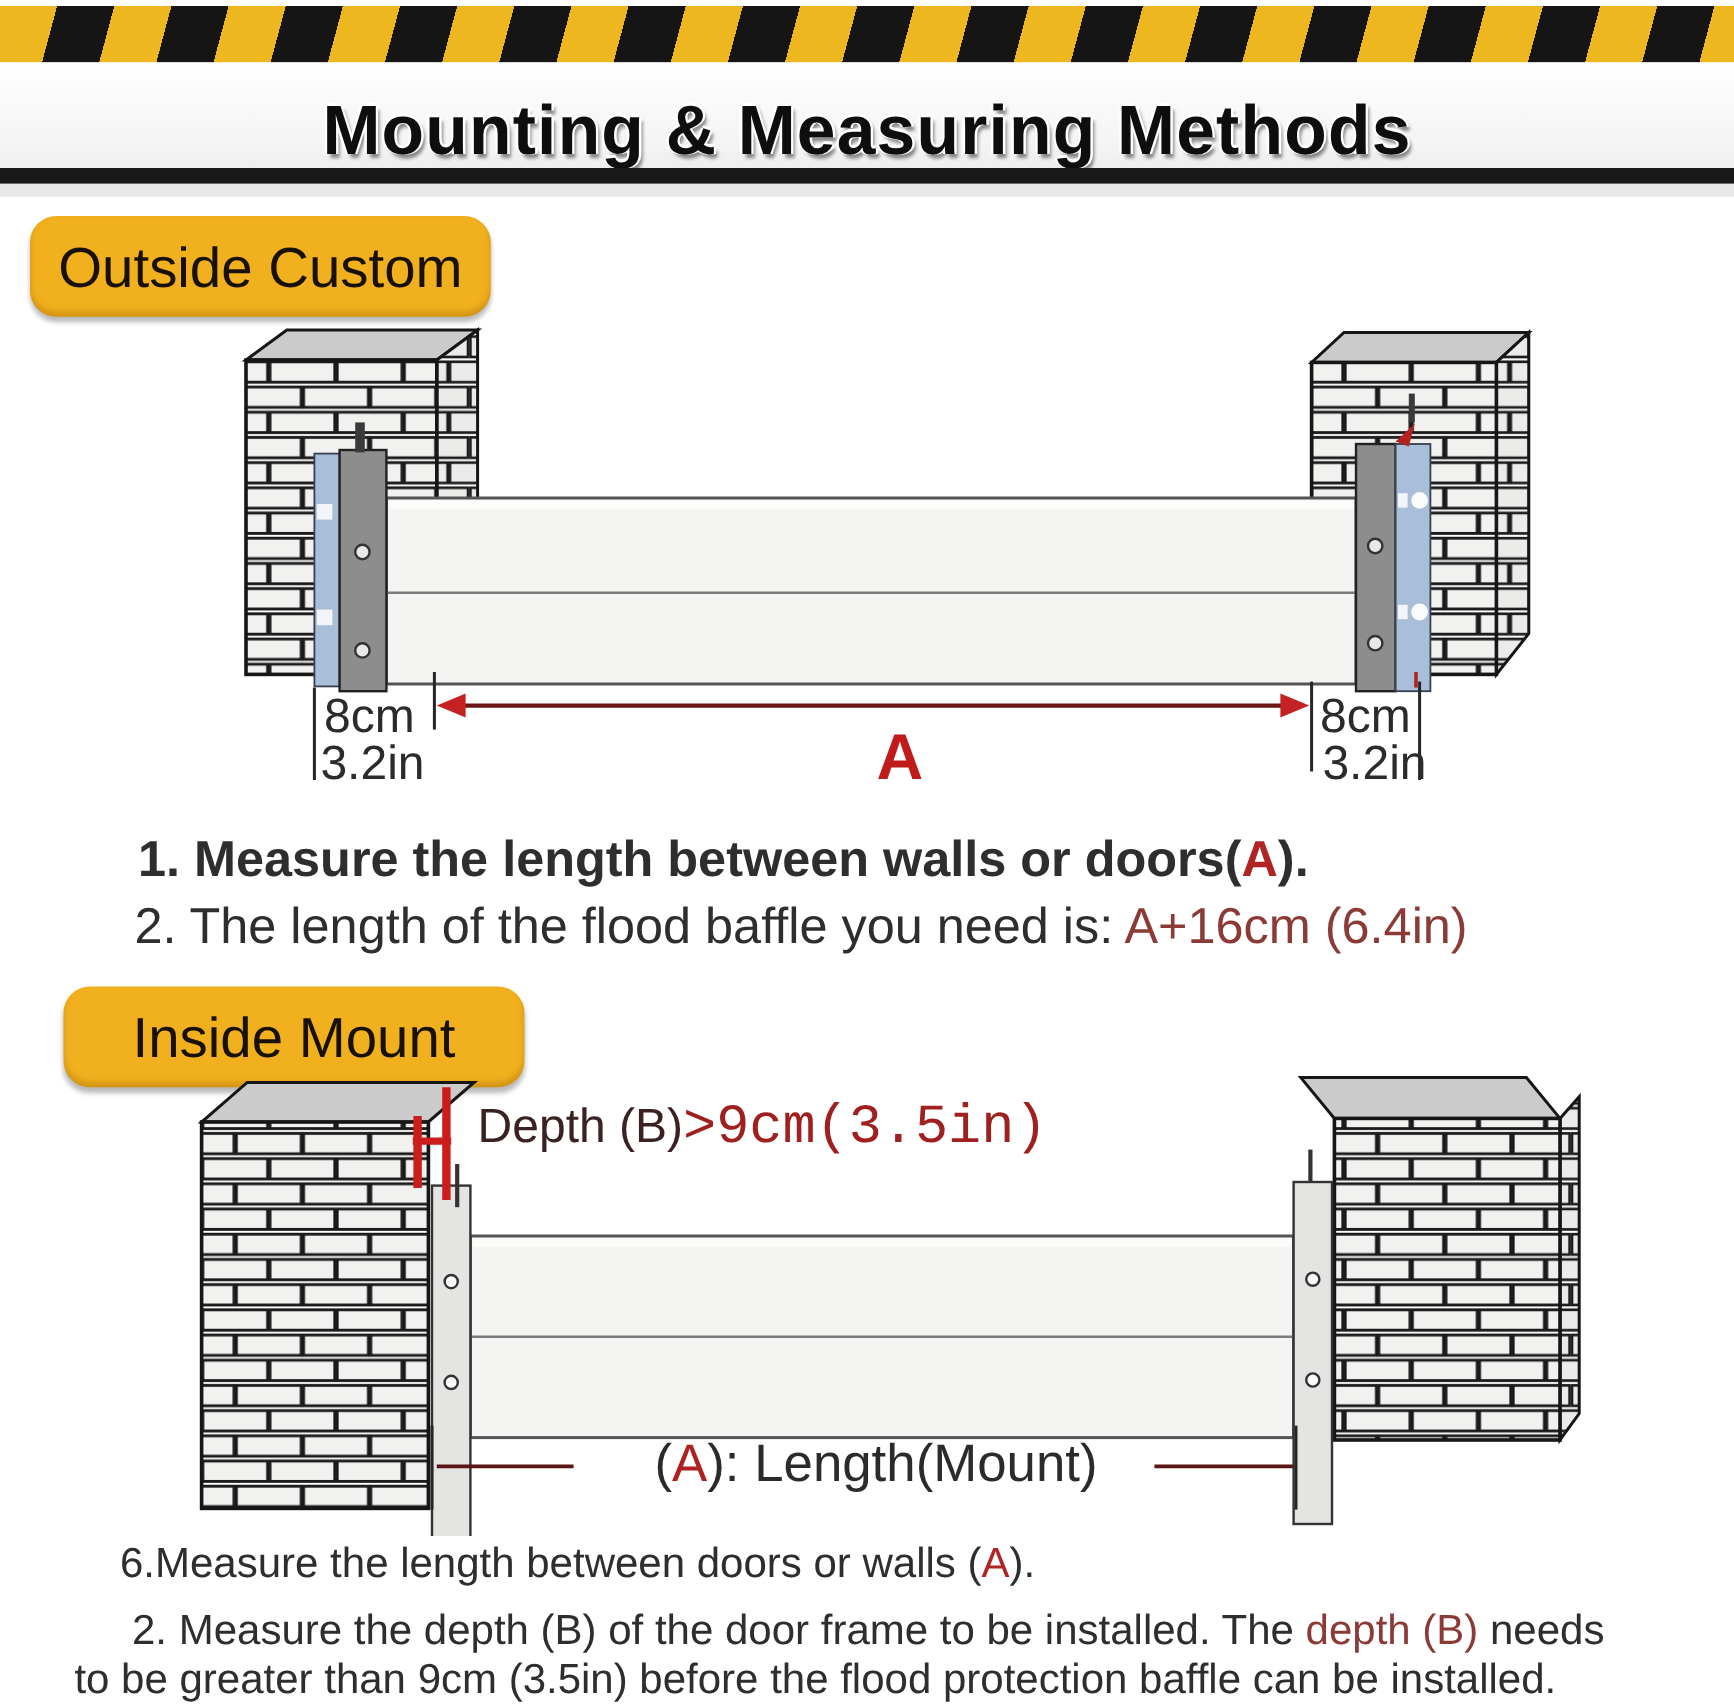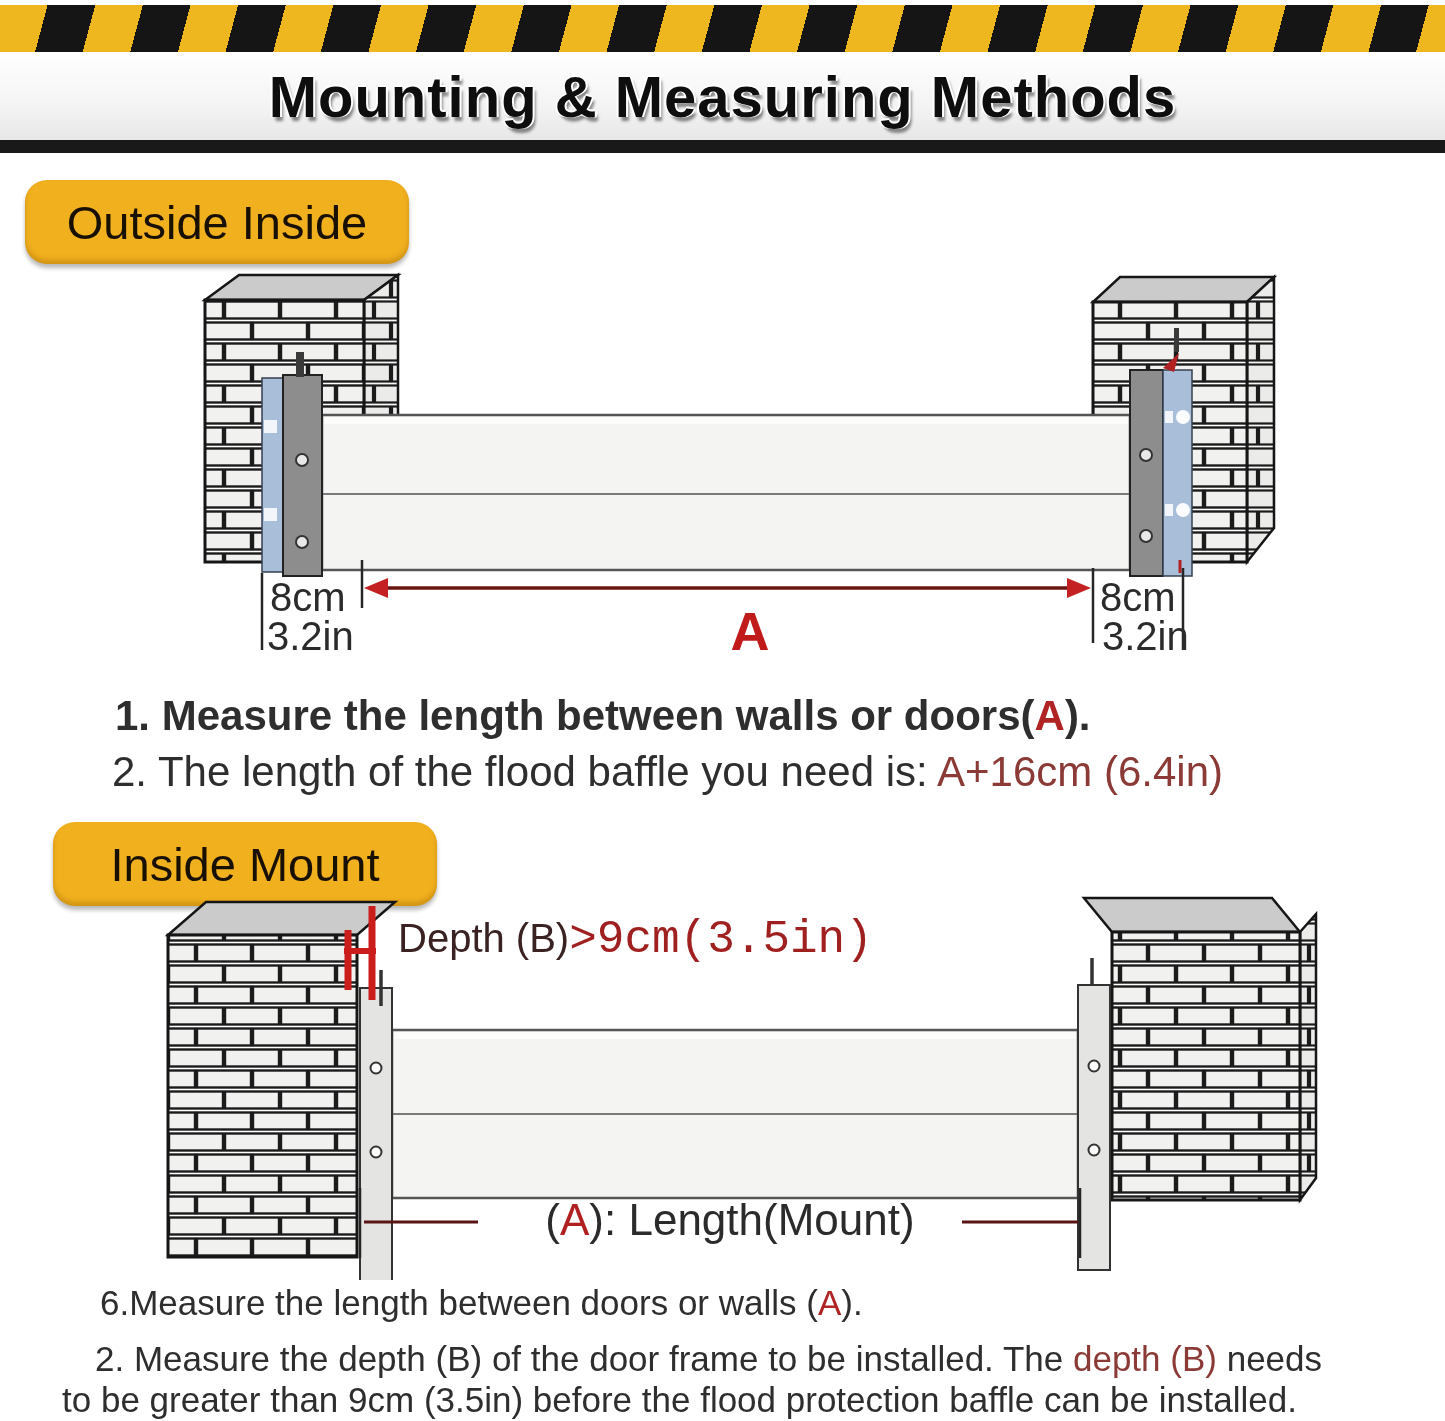--- a/index.html
+++ b/index.html
@@ -1,21 +1,21 @@
 <!DOCTYPE html>
 <html><head>
 <meta charset="utf-8">
 <style>
   html,body{margin:0;padding:0;background:#fff;}
   .page{position:relative;width:1445px;height:1421px;background:#ffffff;overflow:hidden;
         font-family:"Liberation Sans",sans-serif;color:#2e2e2e;}
   
   .hazard{position:absolute;left:0;top:5px;width:1445px;height:47px;
           background:repeating-linear-gradient(105deg,#EFB71F 0 46px,#151515 46px 92px);}
-  .banner{position:absolute;left:0;top:52px;width:1445px;height:88px;
+  .banner{position:absolute;left:0;top:52px;width:1445px;height:112px;
           background:linear-gradient(180deg,#ffffff 0%,#f4f4f4 60%,#e7e7e7 100%);
           display:flex;align-items:center;justify-content:center;}
   .banner-title{font-size:58px;font-weight:bold;color:#0e0e0e;letter-spacing:1px;
           text-shadow:2px 0 0 #ffffff,-2px 0 0 #ffffff,0 -2px 0 #ffffff,3px 4px 3px rgba(0,0,0,.45);}
   .banner-bar{position:absolute;left:0;top:140px;width:1445px;height:13px;background:#191919;}
   
   .badge{position:absolute;left:25px;width:384px;height:84px;background:#F1B01E;border-radius:22px;
          display:flex;align-items:center;justify-content:center;font-size:47px;color:#181000;
          box-shadow:0 4px 4px rgba(0,0,0,.28), inset 0 -4px 5px rgba(150,95,0,.35);}
   #badge-outside{top:180px;}
@@ -35,38 +35,38 @@
   .depth-label .red{font-size:46px;color:#A02020;font-family:Liberation Mono, monospace;}
   .length-label{position:absolute;left:520px;top:1198px;width:420px;display:flex;
                 justify-content:center;align-items:baseline;white-space:nowrap;}
   .length-label span{font-size:44px;color:#2b2b2b;line-height:1;}
   .length-label .big-a{color:#B02020;}
   
   .step{position:absolute;white-space:nowrap;color:#2e2e2e;}
   #out-step1{left:115px;top:692px;font-size:42px;font-weight:bold;}
   #out-step2{left:112px;top:748px;font-size:42px;}
   #in-step1{left:100px;top:1283px;font-size:35px;}
-  #in-step2{left:95px;top:1339px;font-size:35px;text-align:center;}
+  #in-step2{left:110px;top:1339px;font-size:35px;text-align:center;}
   #in-step2b{left:62px;top:1380px;font-size:35px;}
   .red-a{color:#B02424;}
   .maroon{color:#8B3A36;}
 </style>
 </head>
 <body>
 
 <div class="page">
 
   <div class="hazard"></div>
   <div class="banner">
     <span class="banner-title">Mounting &amp; Measuring Methods</span>
   </div>
   <div class="banner-bar"></div>
 
   <div class="badge" id="badge-outside">
-    <span>Outside Inside</span>
+    <span>Outside Custom</span>
   </div>
   <div class="badge" id="badge-inside">
     <span>Inside Mount</span>
   </div>
 
   <svg width="0" height="0" style="position:absolute">
     <defs>
       <pattern id="brickP" width="56" height="42" patternUnits="userSpaceOnUse">
         <rect width="56" height="42" fill="#ffffff"></rect>
         <g fill="#f1f1ef" stroke="#1b1b1b" stroke-width="2.4">

